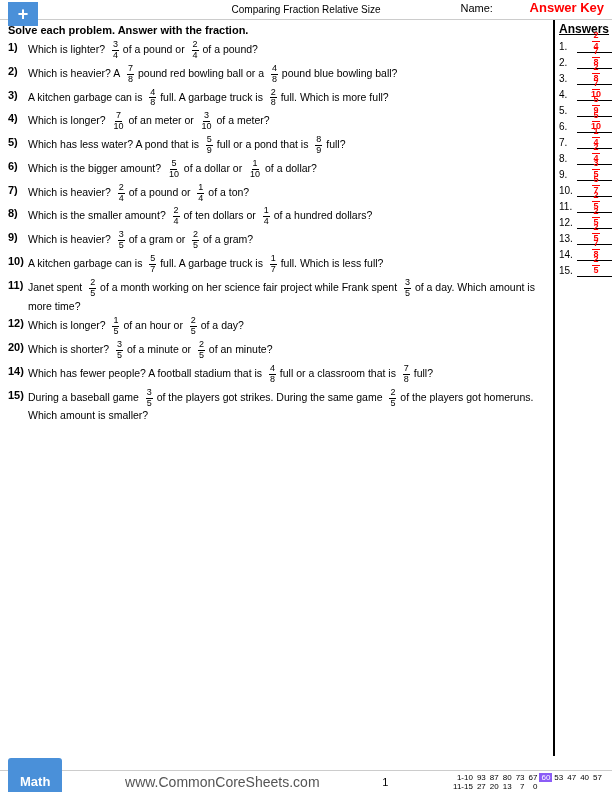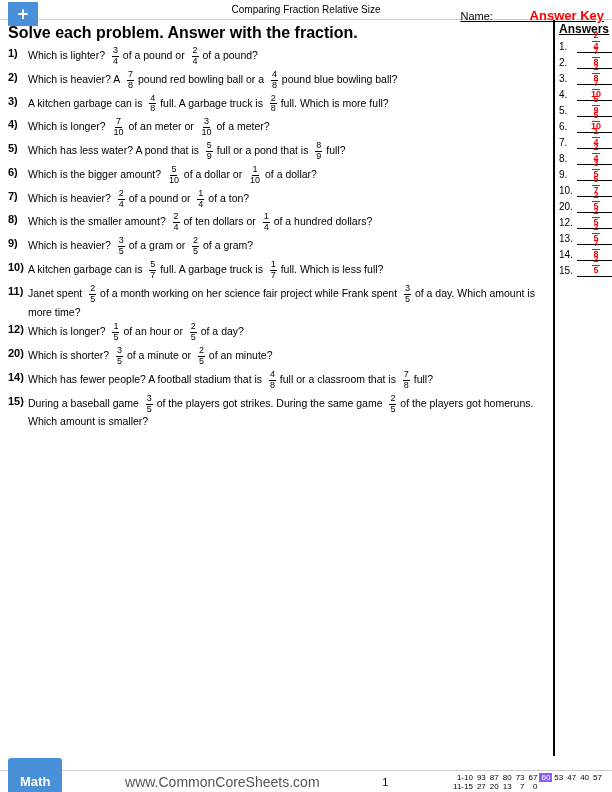--- a/index.html
+++ b/index.html
@@ -41,23 +41,22 @@
       font-weight: bold;
     }
     .header-title {
       font-size: 10px;
       font-weight: normal;
       text-align: right;
     }
     .header-name {
       position: absolute;
       right: 8px;
-      top: 8px;
+      top: 0;
       font-size: 11px;
-      text-decoration: underline;
     }
     .answer-key {
       color: red;
       font-weight: bold;
       font-size: 13px;
     }
 
     
     .main-container {
       display: flex;
@@ -66,21 +65,21 @@
 
     
     .questions-area {
       flex: 1;
       padding: 4px 8px;
       overflow: hidden;
     }
 
     .instructions {
       font-weight: bold;
-      font-size: 16px;
+      font-size: 11px;
       margin-bottom: 4px;
     }
 
     .question {
       display: flex;
       margin-bottom: 3px;
       align-items: flex-start;
     }
     .q-number {
       font-weight: bold;
@@ -584,21 +583,21 @@
       <span class="answer-num-label">10.</span>
       <div class="answer-underline">
         <span class="answer-frac">
           <span class="num">5</span>
             <span class="den">7</span>
         </span>
       </div>
     </div>
 
     <div class="answer-item">
-      <span class="answer-num-label">20.</span>
+      <span class="answer-num-label">11.</span>
       <div class="answer-underline">
         <span class="answer-frac">
           <span class="num">2</span>
             <span class="den">5</span>
         </span>
       </div>
     </div>
 
     <div class="answer-item">
       <span class="answer-num-label">12.</span>

